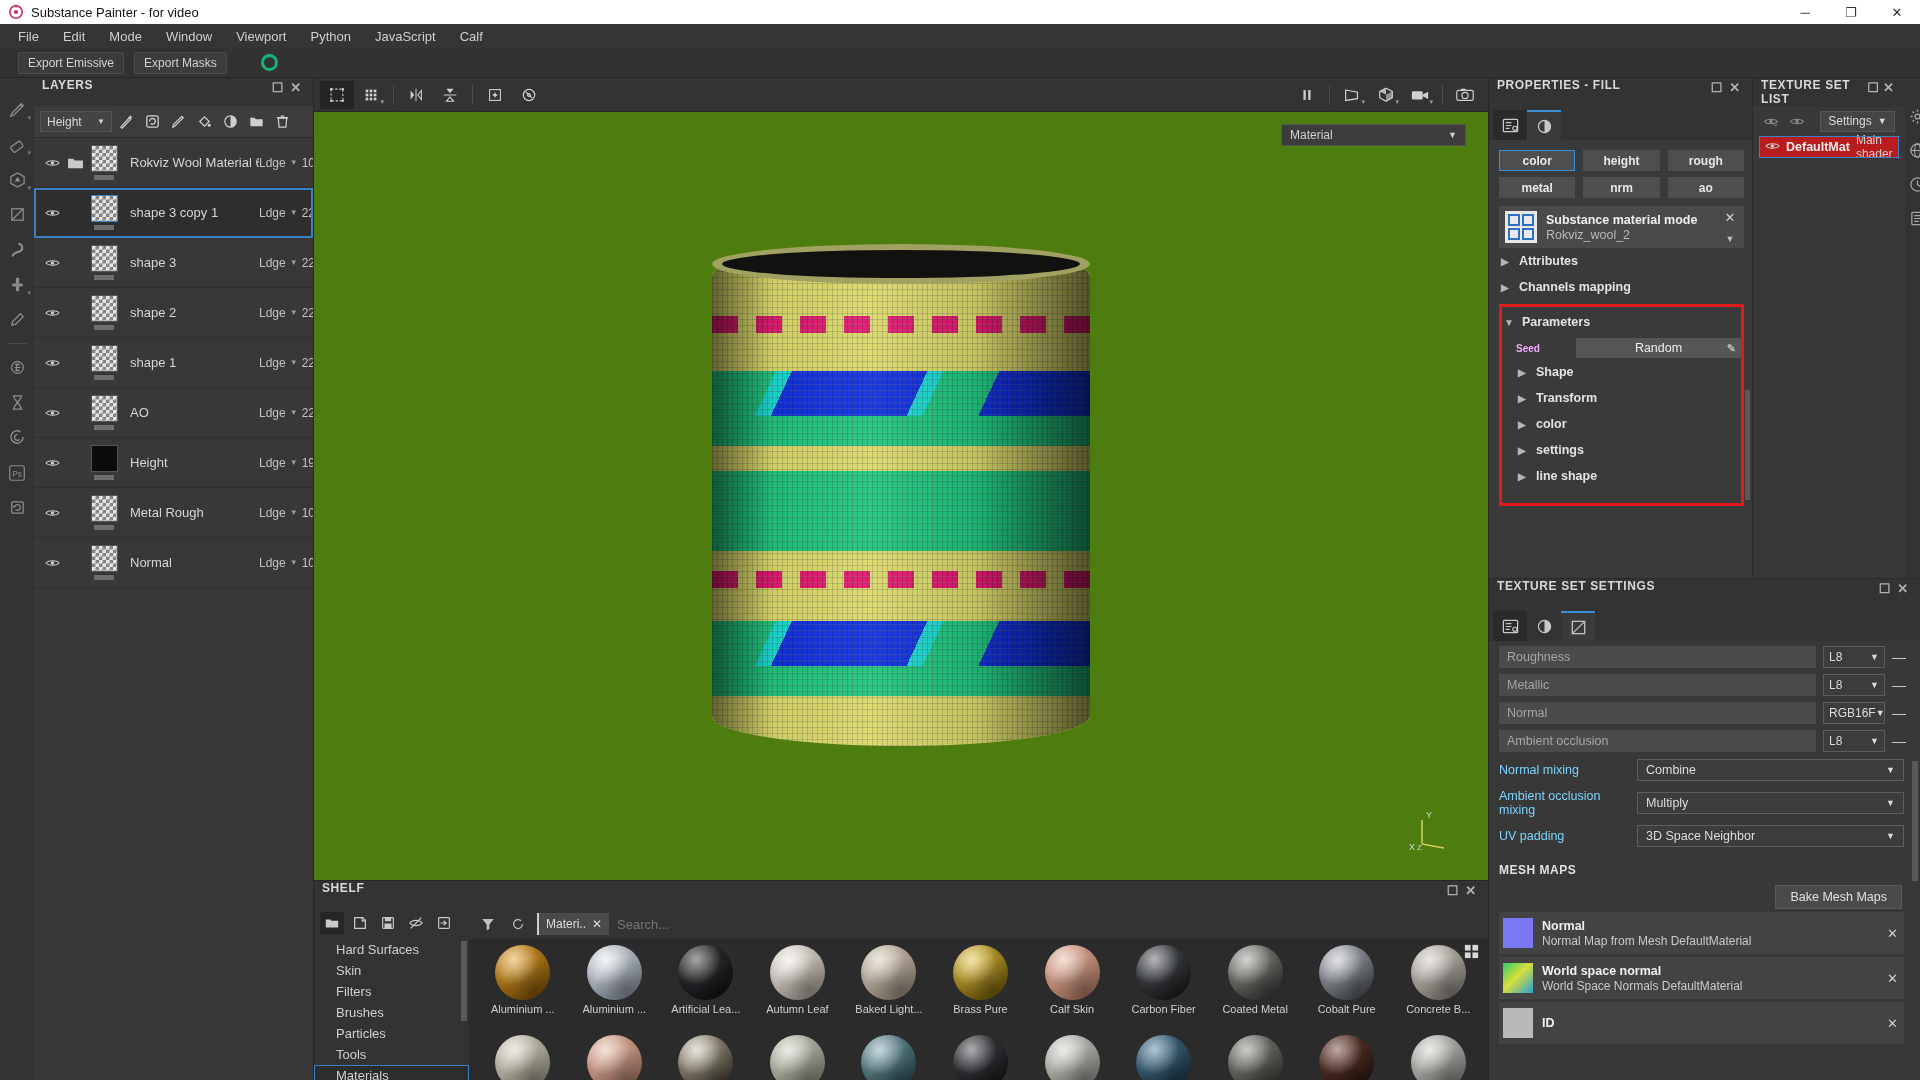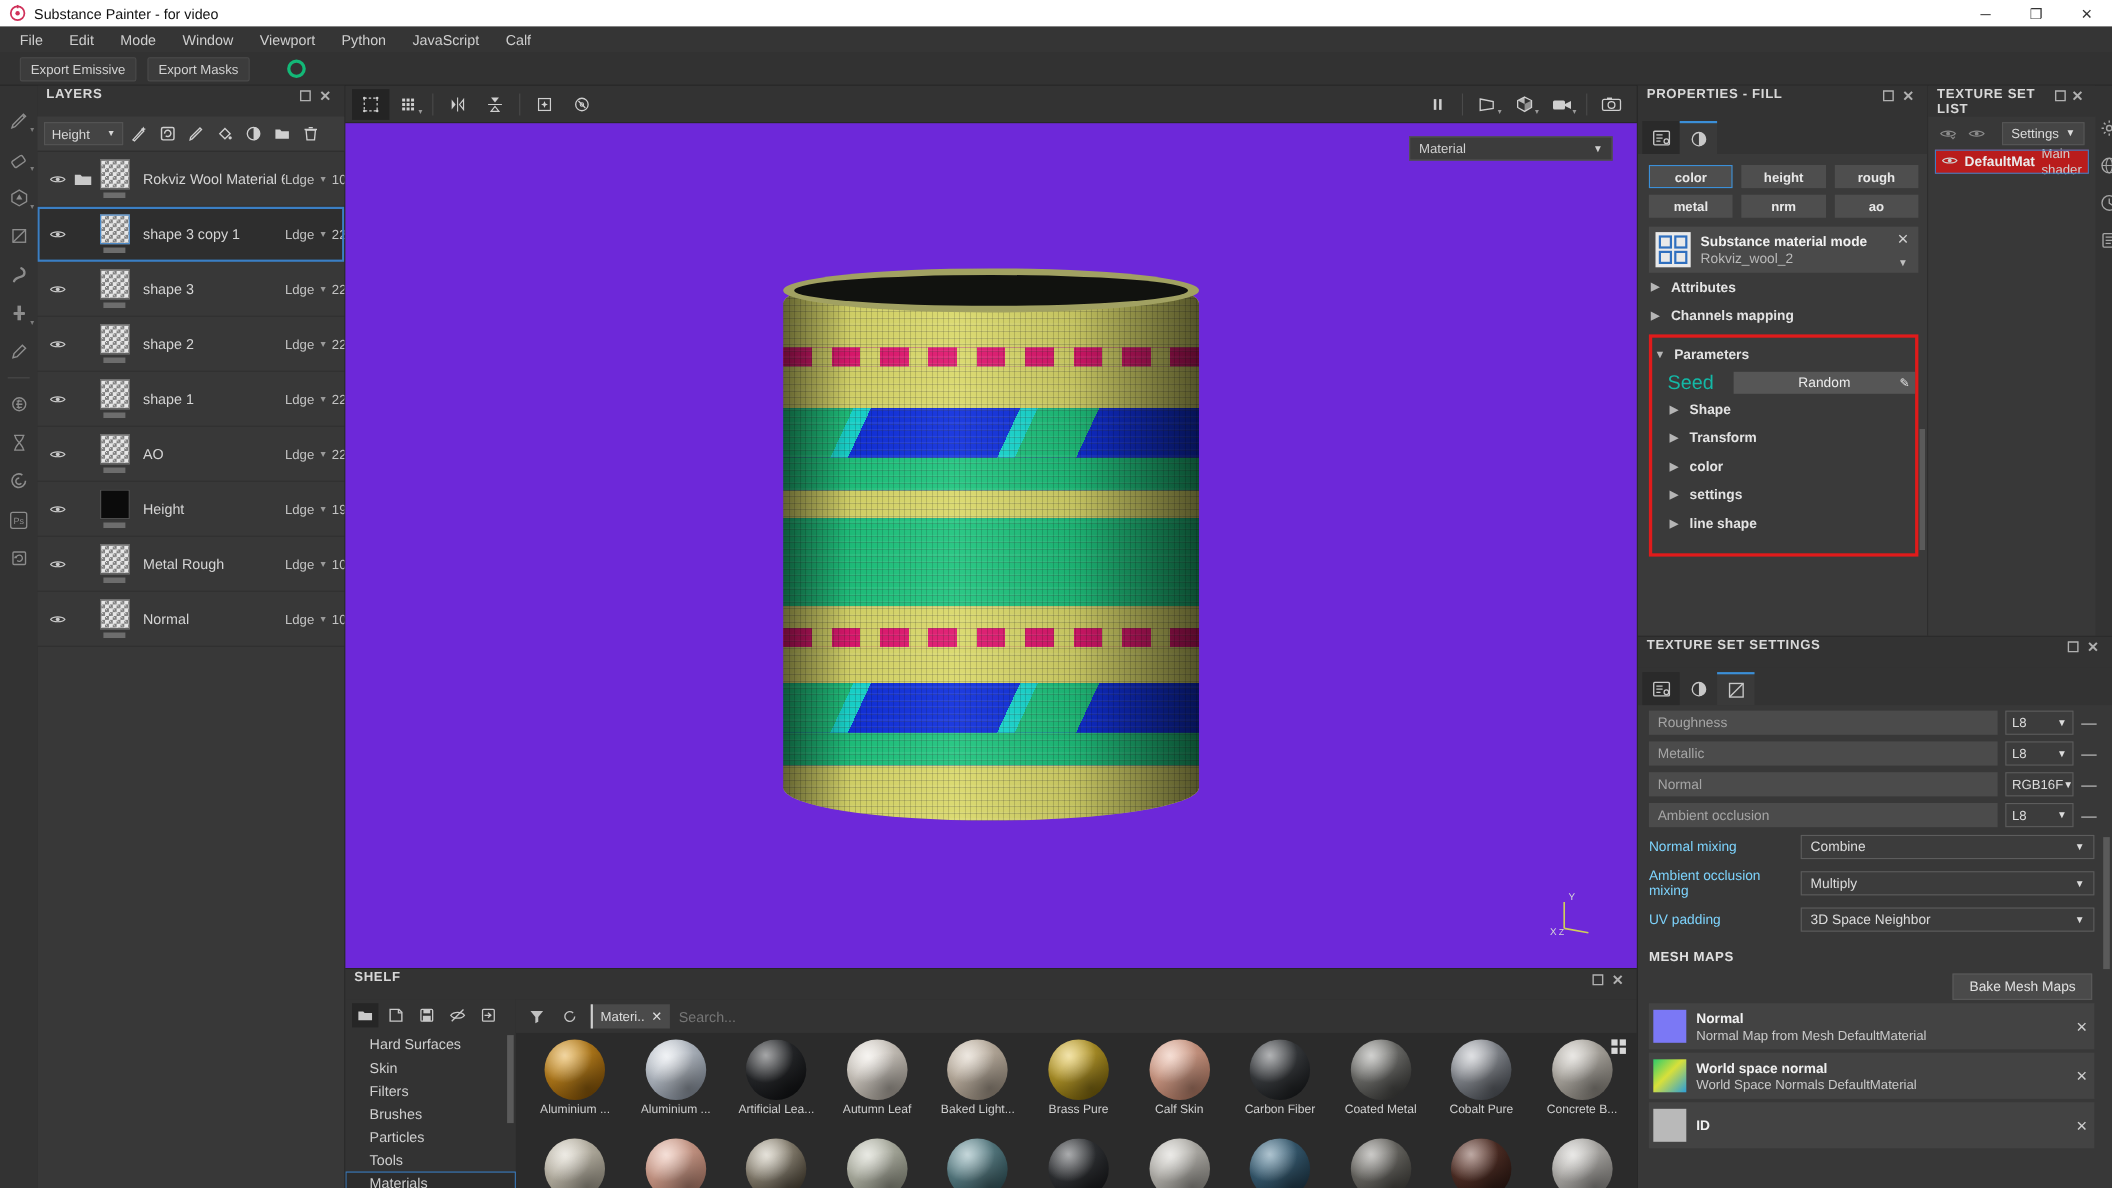--- a/index.html
+++ b/index.html
@@ -69,21 +69,21 @@
   .thumb.sel{ border:1px solid #3b7fc4; }
   .thumb.black{ background:#0b0b0b; background-image:none;}
   .thumbbar{ width:20px;height:5px;background:#6d6d6d;margin-top:3px;}
   .lname{ flex:1; padding-left:10px; font-size:13px; color:#d5d5d5; white-space:nowrap;overflow:hidden;}
   .lmeta{ width:54px; display:flex;flex-direction:row;align-items:flex-end;
           padding-right:6px; font-size:12px; color:#c2c2c2; gap:4px;}
   .lmeta span{ display:flex;align-items:center;gap:4px;}
   .lmeta i{ font-style:normal; font-size:8px; color:#9a9a9a; }
   
   #centercol{ flex:1; display:flex; flex-direction:column; min-width:0; }
-  #viewport{ flex:1; background:#6d28d9; position:relative; overflow:hidden;}
+  #viewport{ flex:1; background:#4d7c0f; position:relative; overflow:hidden;}
   #vptoolbar{ height:34px; background:#333333; display:flex; align-items:center; padding:0 6px;
               border-bottom:1px solid #272727;}
   .vpb{ width:34px;height:28px;display:flex;align-items:center;justify-content:center;color:#cfcfcf;position:relative;}
   .vpb.active{ background:#242424; }
   .vpb .carrot{position:absolute;right:4px;bottom:3px;font-size:7px;color:#9a9a9a;}
   .vsep{ width:1px;height:20px;background:#4a4a4a;margin:0 5px;}
   #matsel{ position:absolute; top:12px; right:22px; width:185px; height:22px; background:#3c3c3c;
            border:1px solid #555; display:flex; align-items:center; padding:0 8px;
            font-size:12px; color:#d0d0d0;}
   #matsel .cv{ margin-left:auto; font-size:9px;}
@@ -165,21 +165,21 @@
   #matmode .mm-txt{ flex:1; padding-left:9px; display:flex;flex-direction:column; gap:1px;}
   #matmode .mm-t1{ font-size:12.5px; font-weight:bold; color:#f0f0f0;}
   #matmode .mm-t2{ font-size:12.5px; color:#b9b9b9;}
   #matmode .mm-x{ width:16px; text-align:center; color:#d0d0d0; font-size:13px;}
   #matmode .mm-cv{ width:16px; text-align:center; color:#c0c0c0; font-size:9px; align-self:flex-end;}
   .section{ display:flex; align-items:center; gap:8px; height:26px; font-size:12.5px;
             font-weight:bold; color:#e3e3e3; padding-left:2px;}
   .section .arr{ font-size:10px; color:#b5b5b5; width:10px;}
   #paramsbox{ border:3px solid #e01b1b; margin-top:4px; padding:2px 0 14px 0;}
   .seedrow{ display:flex; align-items:center; height:22px; padding-left:14px; gap:8px; margin-top:2px;}
-  .seedrow .lbl{ width:52px; font-size:18px; color:#14b8a6; font-weight:normal;}
+  .seedrow .lbl{ width:52px; font-size:10px; color:#f0abfc; font-weight:bold;}
   .seedbtn{ flex:1; height:20px; background:#565656; display:flex;align-items:center;justify-content:center;
             font-size:12.5px; color:#ececec; position:relative;}
   .seedbtn .pen{ position:absolute; right:5px; color:#e6e6e6; font-size:11px;}
   .sub{ padding-left:14px; }
   #rpscroll{ position:absolute; right:2px; top:250px; width:5px; height:110px; background:#5a5a5a;}
   #tslpanel{ flex:1; display:flex; flex-direction:column; background:#383838;}
   #tsltools{ height:30px; display:flex; align-items:center; gap:10px; padding:0 10px;}
   .tslic{ color:#8a8a8a; display:flex;align-items:center;}
   .settingsbtn{ margin-left:auto; background:#454545; border:1px solid #565656; height:21px;
                 display:flex;align-items:center; gap:6px; padding:0 7px; font-size:12px;color:#dcdcdc;}

